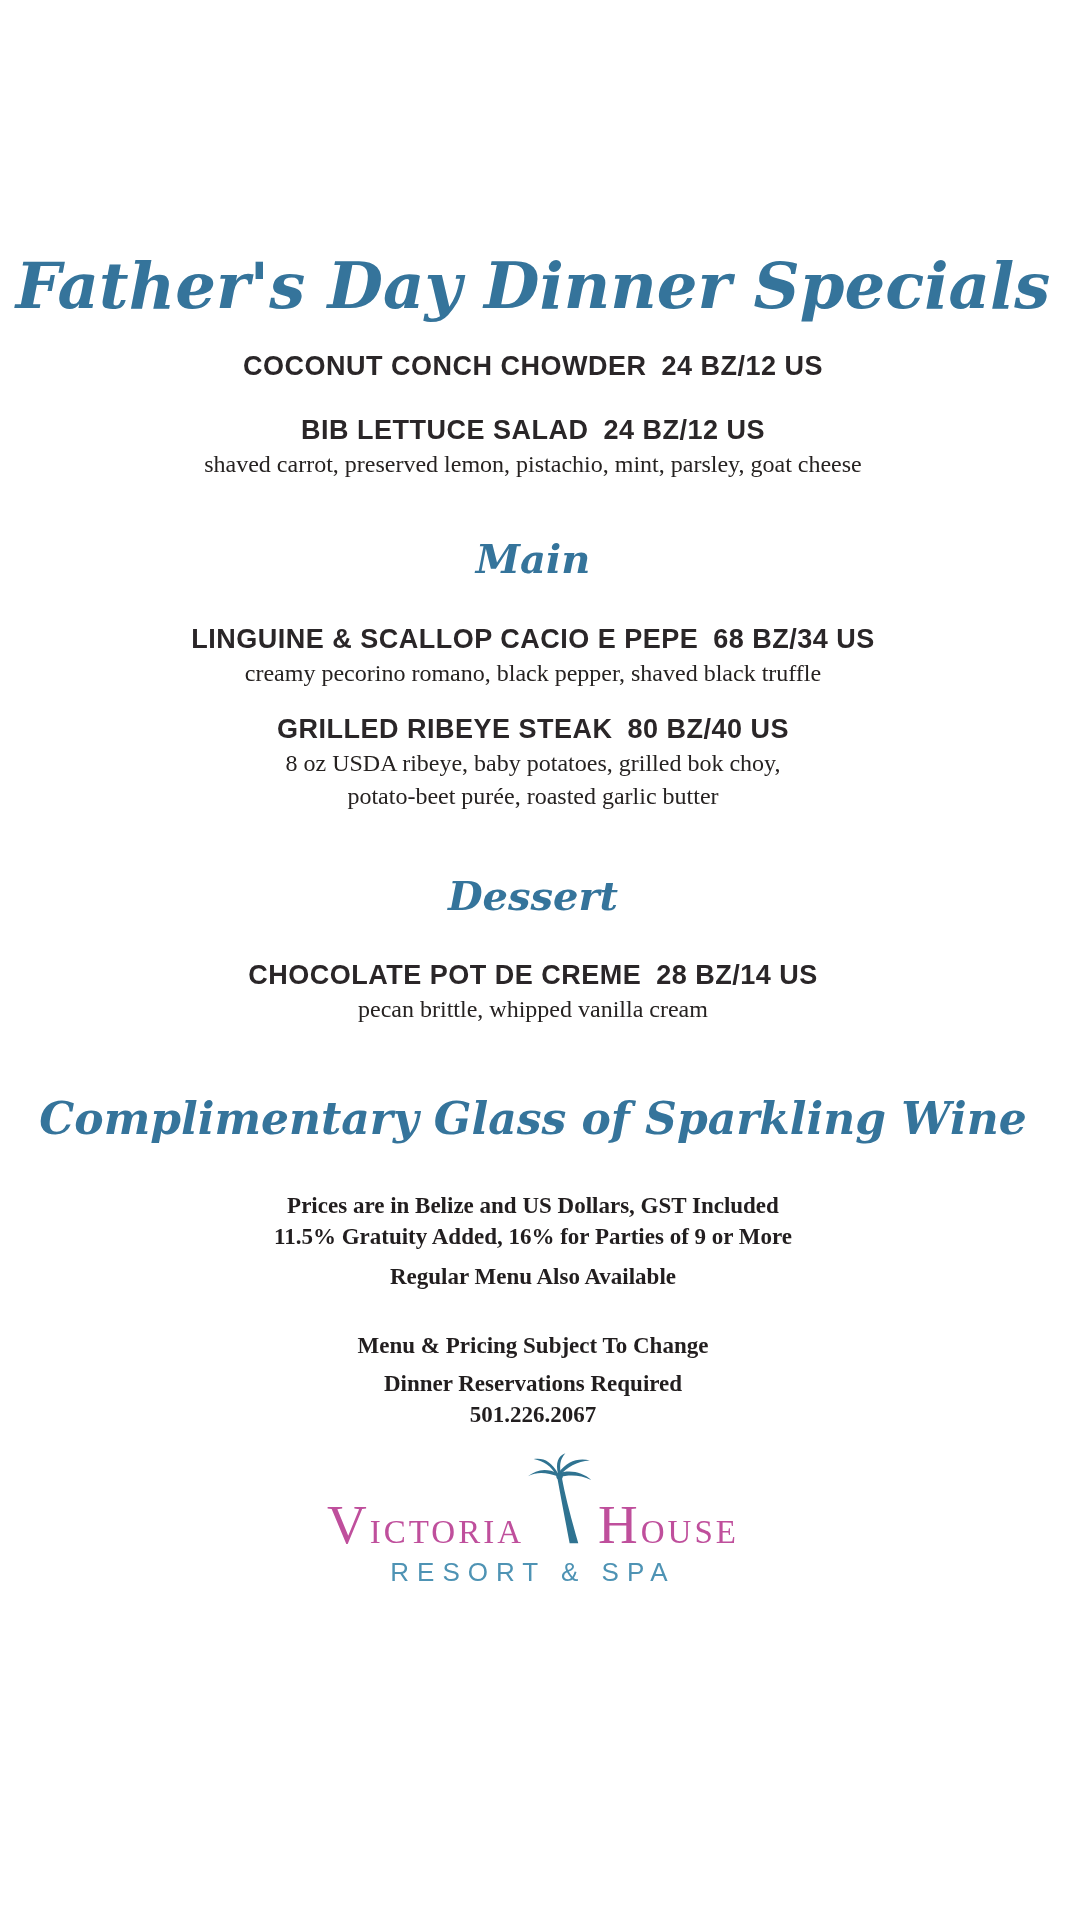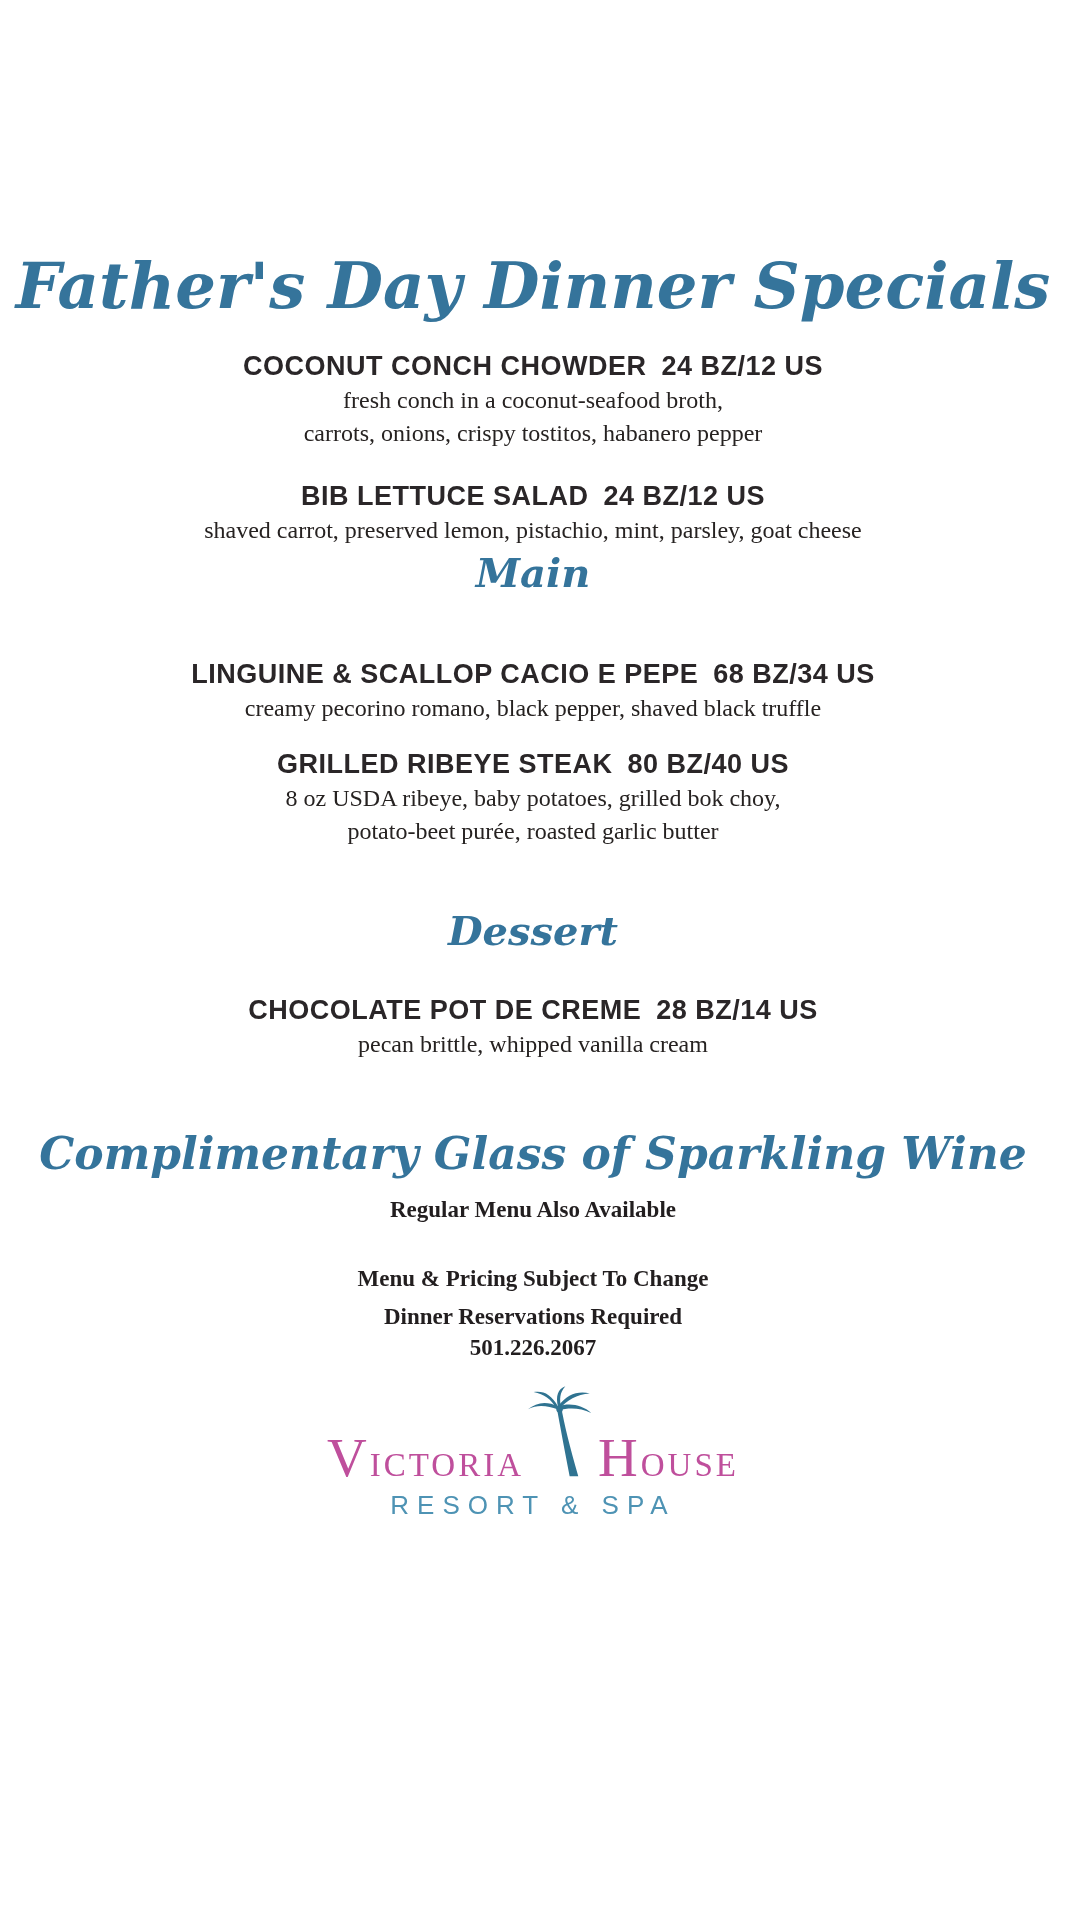--- a/index.html
+++ b/index.html
@@ -62,35 +62,31 @@
 <body>
 
 <div class="page">
 
   <div class="script title">Father's Day Dinner Specials</div>
 
 
   <div class="item-name" style="margin-top:24px;">
     <span>COCONUT CONCH CHOWDER</span><span class="price">24 BZ/12 US</span>
   </div>
-  <div class="desc">
-    <div>fresh conch in a coconut-seafood broth,</div>
-    <div>carrots, onions, crispy tostitos, habanero pepper</div>
-  </div>
 
   <div class="item-name" style="margin-top:28px;">
     <span>BIB LETTUCE SALAD</span><span class="price">24 BZ/12 US</span>
   </div>
   <div class="desc">
     <div>shaved carrot, preserved lemon, pistachio, mint, parsley, goat cheese</div>
   </div>
 
-  <div class="script heading" style="">Main</div>
+  <div class="script heading" style="margin-top:52px;">Main</div>
 
-  <div class="item-name" style="margin-top:57px;">
+  <div class="item-name" style="margin-top:36px;">
     <span>LINGUINE &amp; SCALLOP CACIO E PEPE</span><span class="price">68 BZ/34 US</span>
   </div>
   <div class="desc">
     <div>creamy pecorino romano, black pepper, shaved black truffle</div>
   </div>
 
   <div class="item-name" style="margin-top:21px;">
     <span>GRILLED RIBEYE STEAK</span><span class="price">80 BZ/40 US</span>
   </div>
   <div class="desc">
@@ -102,20 +98,24 @@
 
   <div class="item-name" style="margin-top:35px;">
     <span>CHOCOLATE POT DE CREME</span><span class="price">28 BZ/14 US</span>
   </div>
   <div class="desc">
     <div>pecan brittle, whipped vanilla cream</div>
   </div>
 
   <div class="script promo">Complimentary Glass of Sparkling Wine</div>
 
+  <div style="margin-top:40px;">
+    <div class="note">Prices are in Belize and US Dollars, GST Included</div>
+    <div class="note">11.5% Gratuity Added, 16% for Parties of 9 or More</div>
+  </div>
   <div style="margin-top:9px;">
     <div class="note">Regular Menu Also Available</div>
   </div>
   <div style="margin-top:38px;">
     <div class="note">Menu &amp; Pricing Subject To Change</div>
   </div>
   <div style="margin-top:7px;">
     <div class="note">Dinner Reservations Required</div>
     <div class="note">501.226.2067</div>
   </div>

